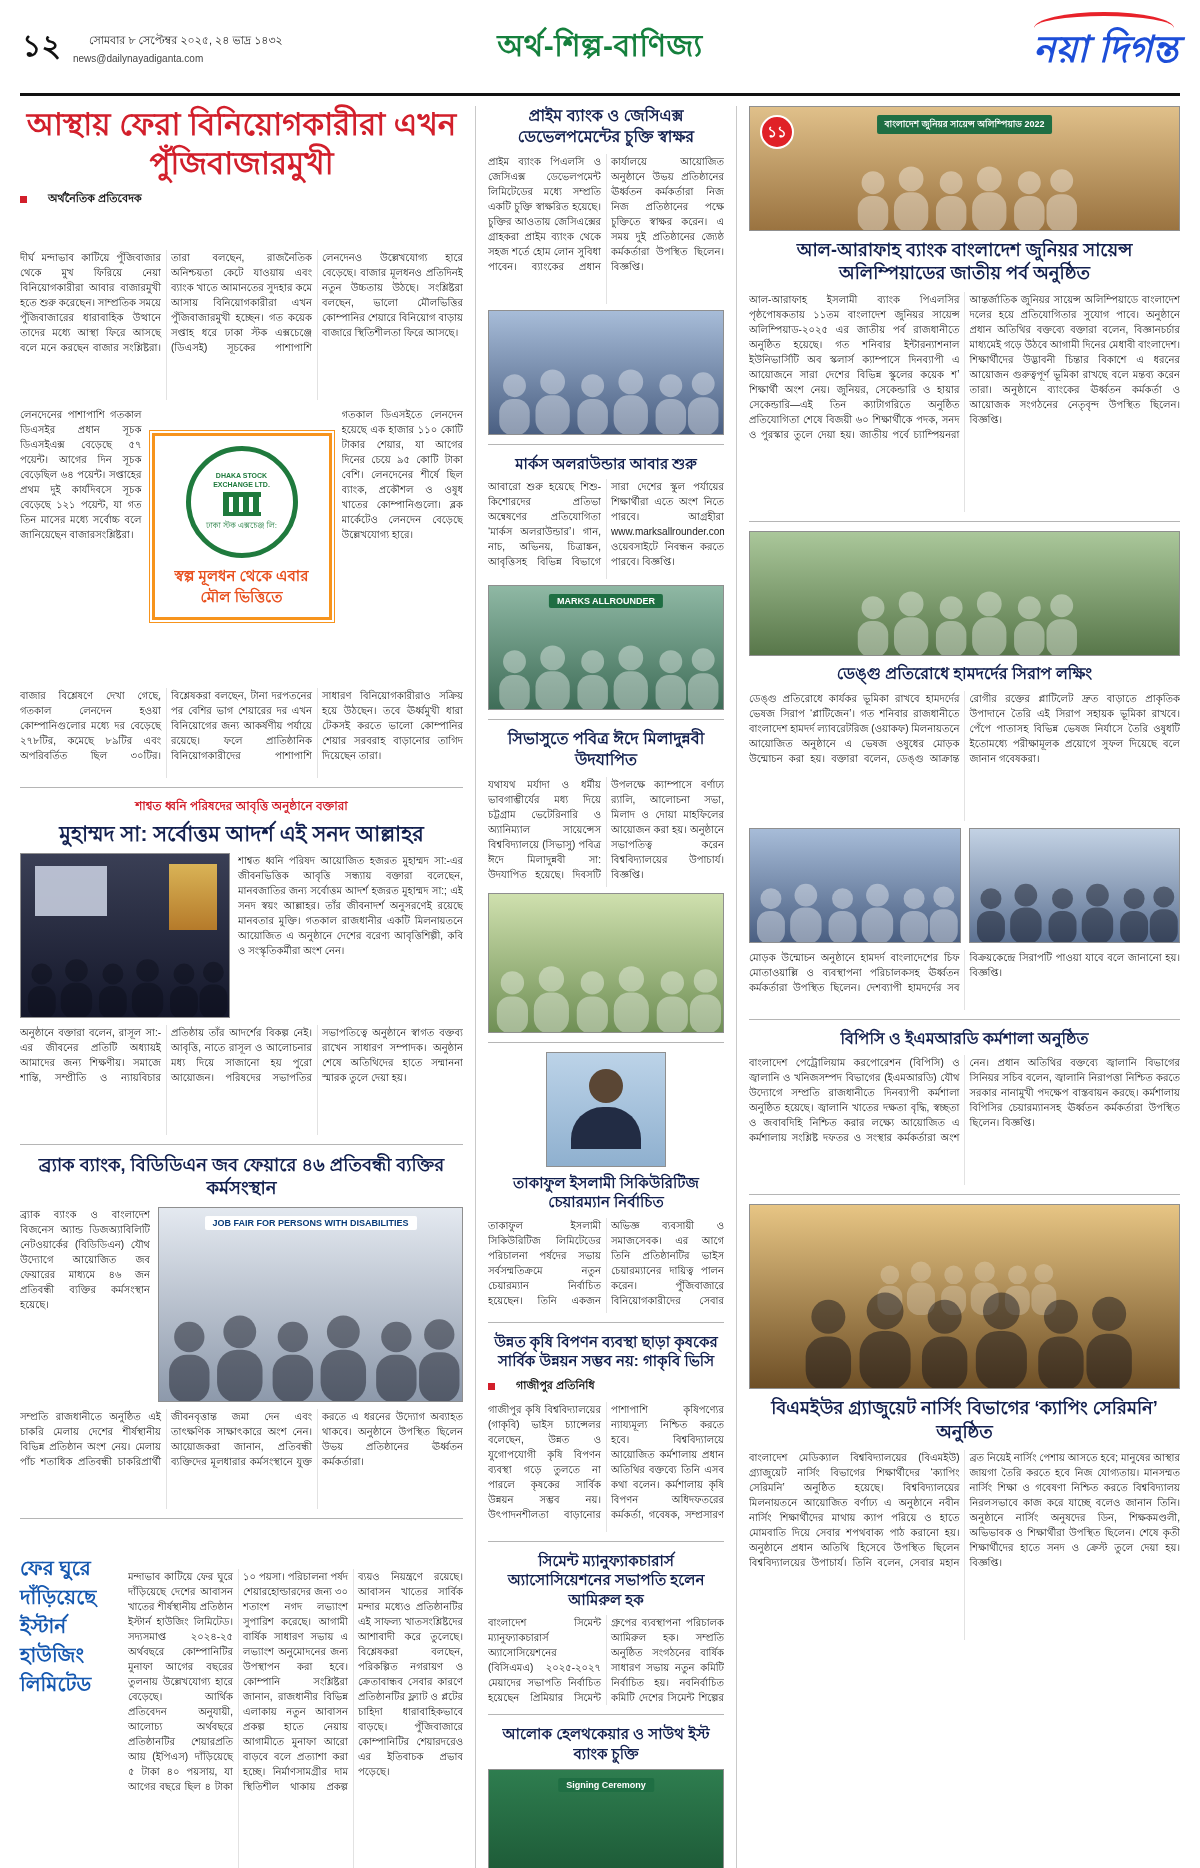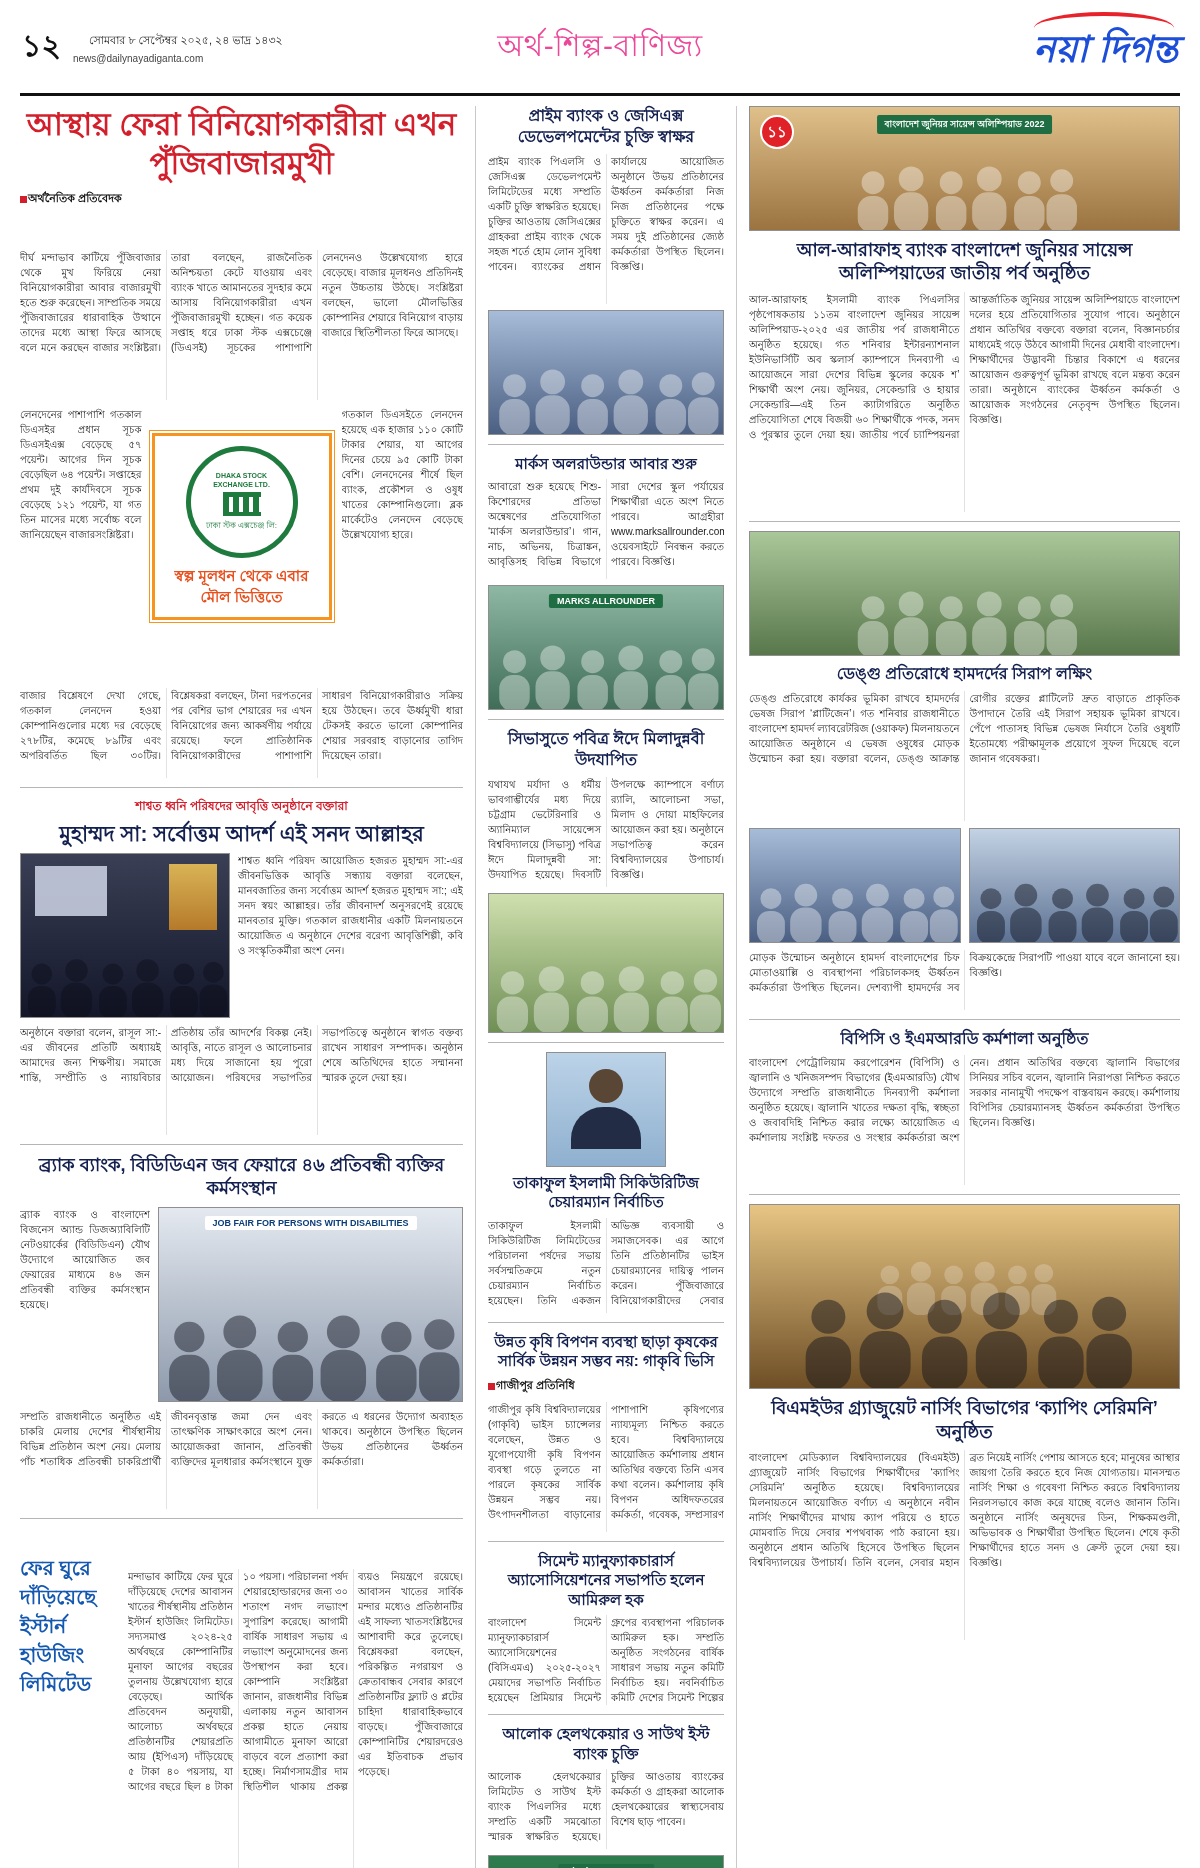--- a/index.html
+++ b/index.html
@@ -6,21 +6,21 @@
   body { width:1200px; font-family:"Liberation Sans","DejaVu Sans",sans-serif; background:#f2f2ee; color:#1a1a1a; }
   .page { width:1200px; height:1868px; overflow:hidden; padding:8px 20px 0; background:#fff; position:relative; }
 
   
   header { position:relative; display:flex; align-items:center; justify-content:space-between; padding:4px 2px 10px; border-bottom:3px solid #111; }
   .h-left { display:flex; align-items:center; gap:12px; }
   .pageno { font-size:30px; font-weight:bold; color:#111; }
   .dateblock { display:flex; flex-direction:column; gap:2px; }
   .date { font-size:11px; color:#222;margin-left:16px; }
   .email { font-size:10px; color:#444; }
-  .section-title { position:absolute; left:50%; transform:translateX(-50%); font-size:30px; font-weight:normal; color:#ec4899; letter-spacing:.5px; }
+  .section-title { position:absolute; left:50%; transform:translateX(-50%); font-size:30px; font-weight:bold; color:#15803d; letter-spacing:.5px; }
   .logo { position:relative; font-size:37px; font-weight:bold; font-style:italic; color:#1d4ed8; padding-top:8px; }
   .logo-swoosh { position:absolute; top:0; right:4px; width:140px; height:16px; border-top:4px solid #e8222a; border-radius:50% 50% 0 0 / 100% 100% 0 0; }
 
   
   .content { display:flex; padding-top:10px; }
   .col-left  { width:455px; padding-right:12px; }
   .col-mid   { width:262px; padding:0 12px; border-left:1px solid #c9c9c9; border-right:1px solid #c9c9c9; }
   .col-right { width:443px; padding-left:12px; }
 
   .art { border-bottom:1px solid #b5b5b5; padding-bottom:9px; margin-bottom:9px; }
@@ -29,21 +29,21 @@
 
   
   .hl { font-weight:bold; color:#13204f; text-align:center; line-height:1.3; margin-bottom:6px; }
   .s32 { font-size:31px; line-height:1.25; }
   .s22 { font-size:21px; }
   .s19 { font-size:18px; }
   .s17 { font-size:16px; }
   .s15 { font-size:15px; }
   .red  { color:#d21f2b; }
   .kicker { color:#d21f2b; font-size:12px; font-weight:bold; text-align:center; margin-bottom:3px; }
-  .byline { display:flex; align-items:center; gap:1px; font-size:11px; font-weight:bold; margin-bottom:6px; color:#111; }
+  .byline { display:flex; align-items:center; gap:21px; font-size:11px; font-weight:bold; margin-bottom:6px; color:#111; }
   .bullet { width:7px; height:7px; background:#d21f2b; flex:none; }
   .body { font-size:10px; line-height:1.5; text-align:justify; overflow:hidden; color:#222; }
   .cols3 { column-count:3; column-gap:10px; column-rule:1px solid #e2e2e2;margin-top:41px; }
   .cols2 { column-count:2; column-gap:10px; column-rule:1px solid #e2e2e2; }
   .hl-eastern { font-size:20px; font-weight:bold; color:#1558b0; width:100px; flex:none; line-height:1.45; padding-top:26px; }.w130{width:130px;flex:none}.w210{width:210px;flex:none}.h60{height:60px}.h80{height:80px}.h90{height:90px}.h95{height:95px}
   .h100{height:100px}.h110{height:110px}.h115{height:115px}.h125{height:125px}
   .h130{height:130px}.h140{height:140px}.h145{height:145px}.h150{height:150px}
   .h165{height:165px}.h170{height:125px}.h185{height:185px}.h190{height:190px}.h195{height:195px}
   .h220{height:220px}.h240{height:240px}.h430{height:430px}
   .flex1 { flex:1; min-width:0; }
@@ -237,21 +237,20 @@
         <div class="body cols2 h130">গাজীপুর কৃষি বিশ্ববিদ্যালয়ের (গাকৃবি) ভাইস চ্যান্সেলর বলেছেন, উন্নত ও যুগোপযোগী কৃষি বিপণন ব্যবস্থা গড়ে তুলতে না পারলে কৃষকের সার্বিক উন্নয়ন সম্ভব নয়। উৎপাদনশীলতা বাড়ানোর পাশাপাশি কৃষিপণ্যের ন্যায্যমূল্য নিশ্চিত করতে হবে। বিশ্ববিদ্যালয়ে আয়োজিত কর্মশালায় প্রধান অতিথির বক্তব্যে তিনি এসব কথা বলেন। কর্মশালায় কৃষি বিপণন অধিদফতরের কর্মকর্তা, গবেষক, সম্প্রসারণ কর্মী ও শিক্ষার্থীরা অংশ নেন। বক্তারা কৃষিপণ্যের সরবরাহব্যবস্থা আধুনিকায়ন ও মধ্যস্বত্বভোগী কমানোর ওপর গুরুত্বারোপ করেন।</div>
       </article>
 
       <article class="art">
         <h3 class="hl s15">সিমেন্ট ম্যানুফ্যাকচারার্স অ্যাসোসিয়েশনের সভাপতি হলেন আমিরুল হক</h3>
         <div class="body cols2 h90">বাংলাদেশ সিমেন্ট ম্যানুফ্যাকচারার্স অ্যাসোসিয়েশনের (বিসিএমএ) ২০২৫-২০২৭ মেয়াদের সভাপতি নির্বাচিত হয়েছেন প্রিমিয়ার সিমেন্ট গ্রুপের ব্যবস্থাপনা পরিচালক আমিরুল হক। সম্প্রতি অনুষ্ঠিত সংগঠনের বার্ষিক সাধারণ সভায় নতুন কমিটি নির্বাচিত হয়। নবনির্বাচিত কমিটি দেশের সিমেন্ট শিল্পের টেকসই বিকাশে কাজ করার প্রত্যয় ব্যক্ত করেছে। বিজ্ঞপ্তি।</div>
       </article>
 
       <article class="art last">
         <h3 class="hl s15">আলোক হেলথকেয়ার ও সাউথ ইস্ট ব্যাংক চুক্তি</h3>
-        <div class="body cols2 h80">আলোক হেলথকেয়ার লিমিটেড ও সাউথ ইস্ট ব্যাংক পিএলসির মধ্যে সম্প্রতি একটি সমঝোতা স্মারক স্বাক্ষরিত হয়েছে। চুক্তির আওতায় ব্যাংকের কর্মকর্তা ও গ্রাহকরা আলোক হেলথকেয়ারের স্বাস্থ্যসেবায় বিশেষ ছাড় পাবেন।</div>
         <div class="photo ph-greenbd h145" style="margin:6px 0">
           <div class="banner banner-green">Signing Ceremony</div>
 
         </div>
 
       </article>
 
     </section>
 
     <section class="col-right">

